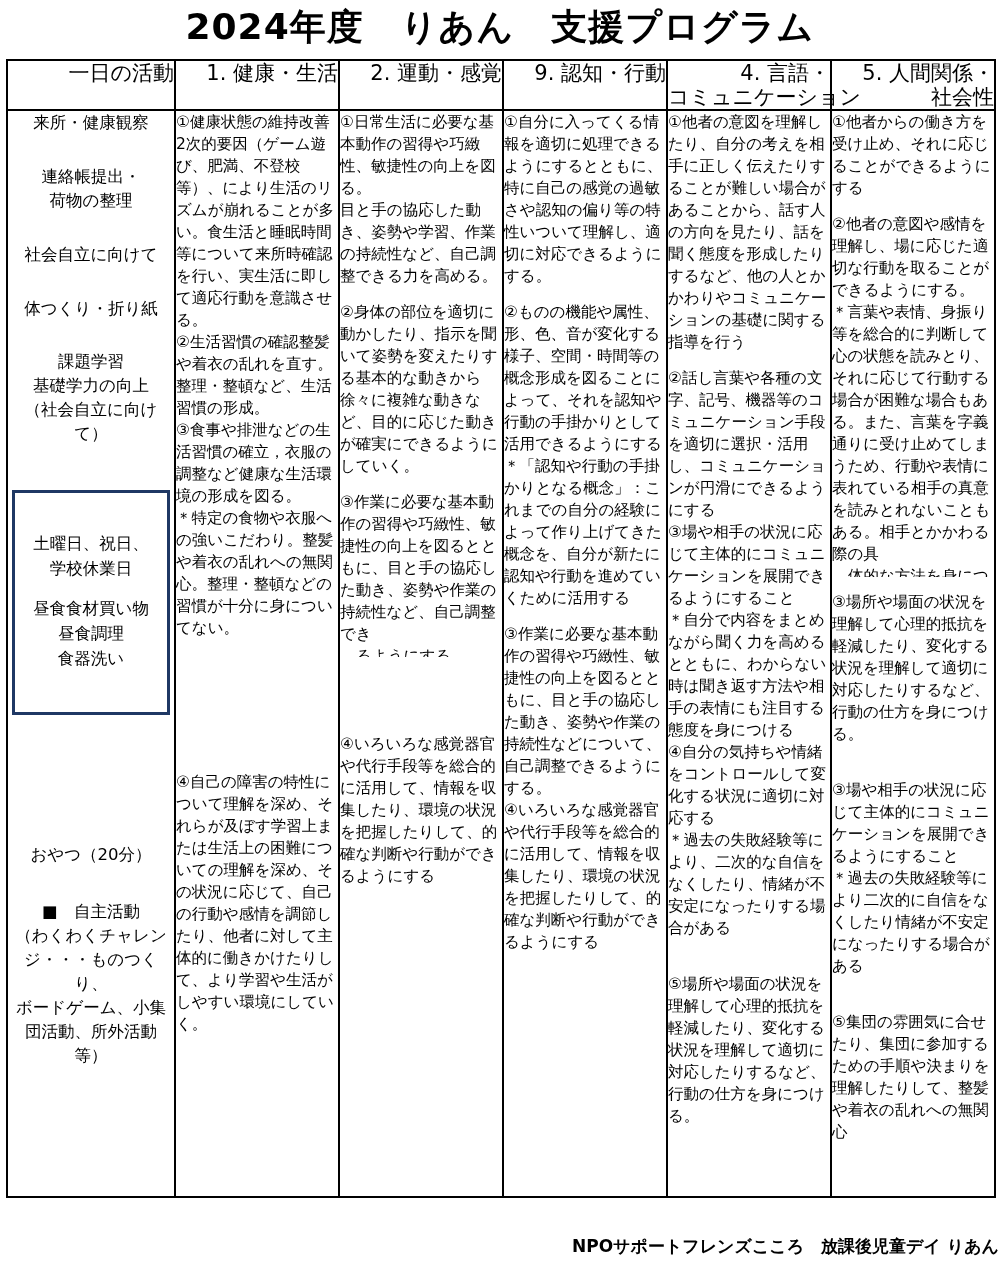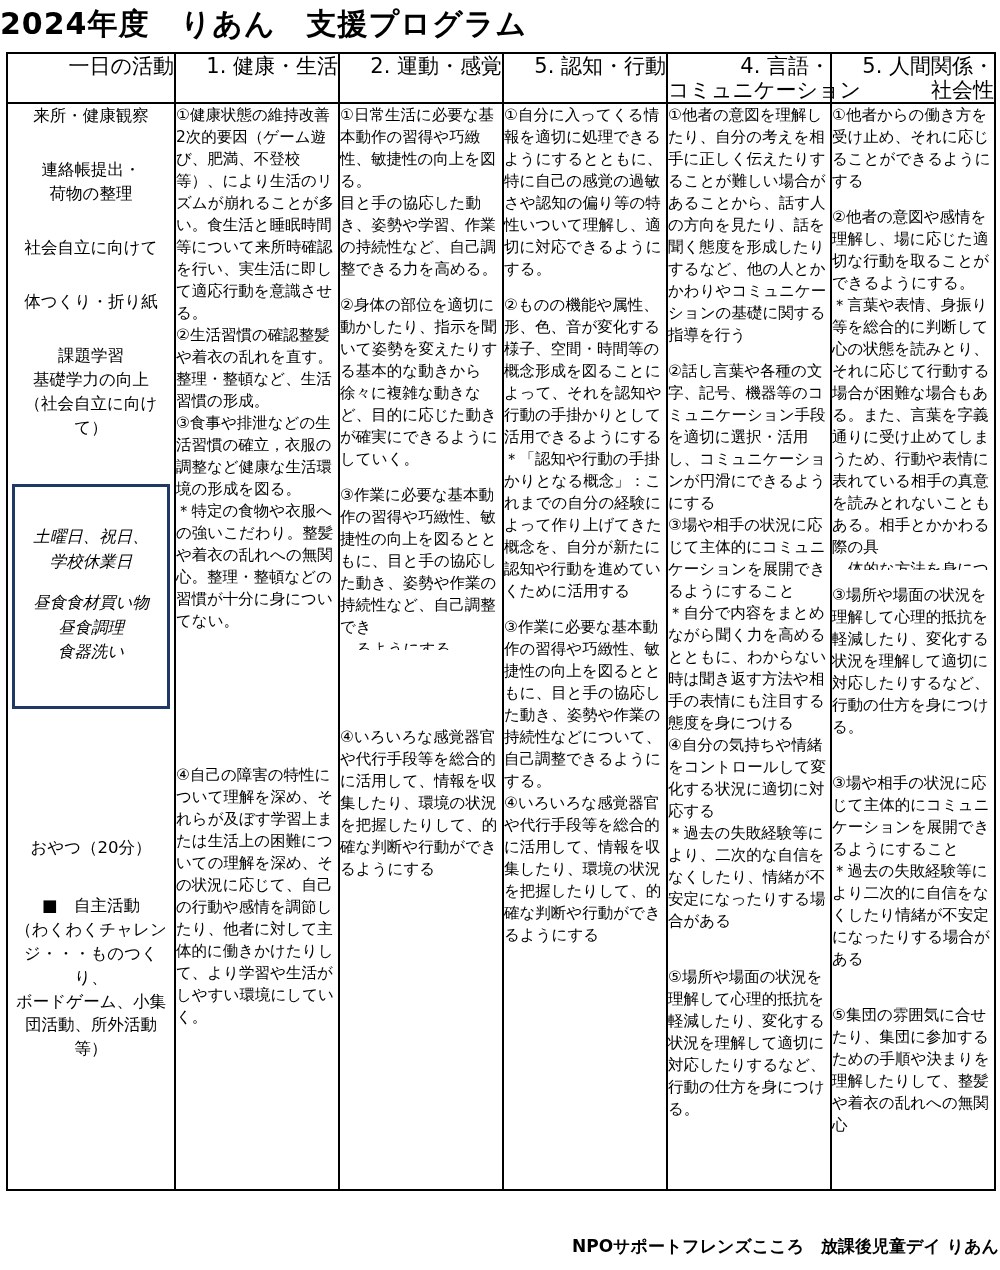--- a/index.html
+++ b/index.html
@@ -12,22 +12,22 @@
     width: 1000px;
     height: 1270px;
     font-family: "DejaVu Sans", "Liberation Sans", sans-serif;
     color: #000000;
     overflow: hidden;
     position: relative;
   }
 
   
   .doc-title {
-    text-align: left;
-    font-size: 30px;
+    text-align: center;
+    font-size: 36px;
     font-weight: bold;
     letter-spacing: 1px;
     padding-top: 7px;
     padding-bottom: 0;
     line-height: 1.1;
     white-space: pre;
   }
 
   
   .program-table-wrap {
@@ -81,21 +81,20 @@
     margin: 0 0 22px 0;
   }
   .act-gap-lg { }
 
   .act-boxed {
     border: 3px solid #1f3864;
     padding: 14px 6px 16px 6px;
     margin: 14px 4px 0 4px;
     white-space: pre-line;
     line-height: 1.5;
-    font-style: italic;
   }
   .act-boxed .boxed-part2 { display: block; margin-top: 16px; }
 
   .act-spacer { flex: 1 1 auto; }
 
   .act-snack { margin-bottom: 26px; white-space: pre-line; }
   .act-free  { white-space: pre-line; line-height: 1.45; }
   .act-bottom-pad { height: 120px; }
 
   
@@ -151,21 +150,21 @@
         <th>
           <span class="hdr-line">一日の活動</span>
         </th>
         <th>
           <span class="hdr-line">1. 健康・生活</span>
         </th>
         <th>
           <span class="hdr-line">2. 運動・感覚</span>
         </th>
         <th>
-          <span class="hdr-line">5. 認知・行動</span>
+          <span class="hdr-line">9. 認知・行動</span>
         </th>
         <th>
           <span class="hdr-line">4. 言語・</span>
           <span class="hdr-line">コミュニケーション</span>
         </th>
         <th>
           <span class="hdr-line">5. 人間関係・</span>
           <span class="hdr-line">社会性</span>
         </th>
       </tr>

